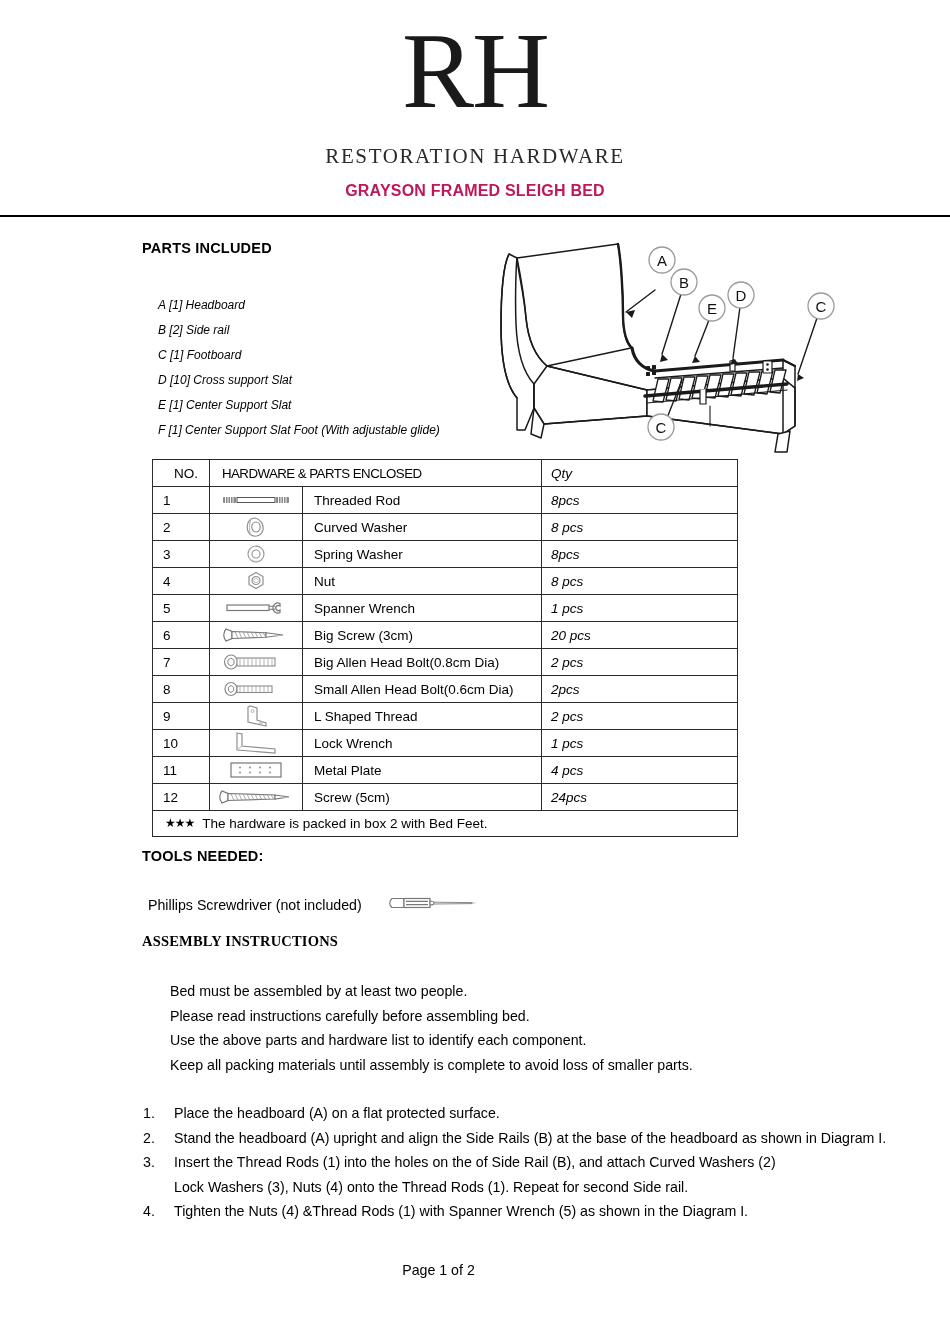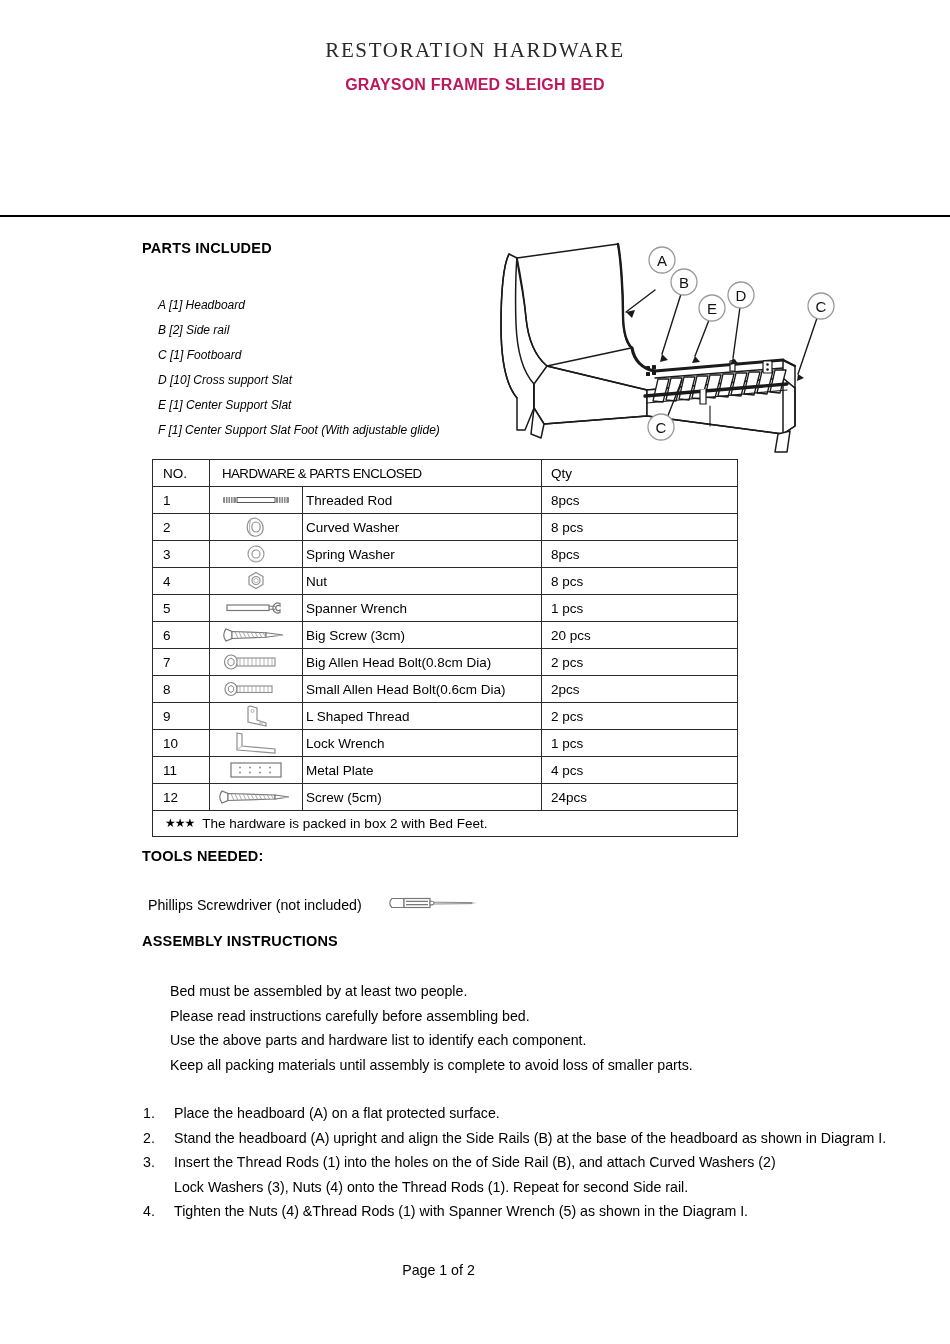--- a/index.html
+++ b/index.html
@@ -105,29 +105,30 @@
     height: 26px;
     padding-left: 10px;
     font-size: 13.5px;
   }
   .hw-table .c-icon {
     width: 92px;
     text-align: center;
     padding: 1px 0;
   }
   .hw-table .c-name {
-    padding-left: 3px;
+    padding-left: 11px;
     font-size: 13.5px;
   }
   .hw-table .c-qty {
     width: 186px;
     padding-left: 9px;
     font-size: 13.5px;
-  }
-  .hw-table .hdr-no { padding-left: 10px; }
+    font-style: italic;
+  }
+  .hw-table .hdr-no { padding-left: 10px; text-align: center; }
   .hw-table .hdr-hw {
     padding-left: 12px;
     letter-spacing: -0.55px;
   }
   .hw-table .hdr-qty { padding-left: 9px; }
   .hw-table tr { height: 26px; }
   .icon-cell svg { display: block; margin: 0 auto; }
 
   .note-row td {
     padding: 4px 0 4px 12px;
@@ -167,20 +168,21 @@
   }
 
   
   .asm-heading {
     position: absolute;
     top: 933px;
     left: 142px;
     font-size: 14.5px;
     font-weight: 700;
     letter-spacing: 0.2px;
+    font-family: Liberation Serif, serif;
   }
   .asm-notes {
     position: absolute;
     top: 979px;
     left: 170px;
     font-size: 14.2px;
     line-height: 24.6px;
   }
   .asm-steps {
     position: absolute;
@@ -212,20 +214,21 @@
     left: 0;
     width: 877px;
     text-align: center;
     font-size: 14.2px;
   }
 </style>
 </head>
 <body>
 
 <div class="brand-block">
+  <div class="brand-mark">RH</div>
   <div class="brand-name">RESTORATION HARDWARE</div>
   <div class="doc-title">GRAYSON FRAMED SLEIGH BED</div>
 </div>
 <div class="header-rule"></div>
 
 <div class="parts-heading">PARTS INCLUDED</div>
 <div class="parts-list">
   <div>A [1] Headboard</div>
   <div>B [2] Side rail</div>
   <div>C [1] Footboard</div>

